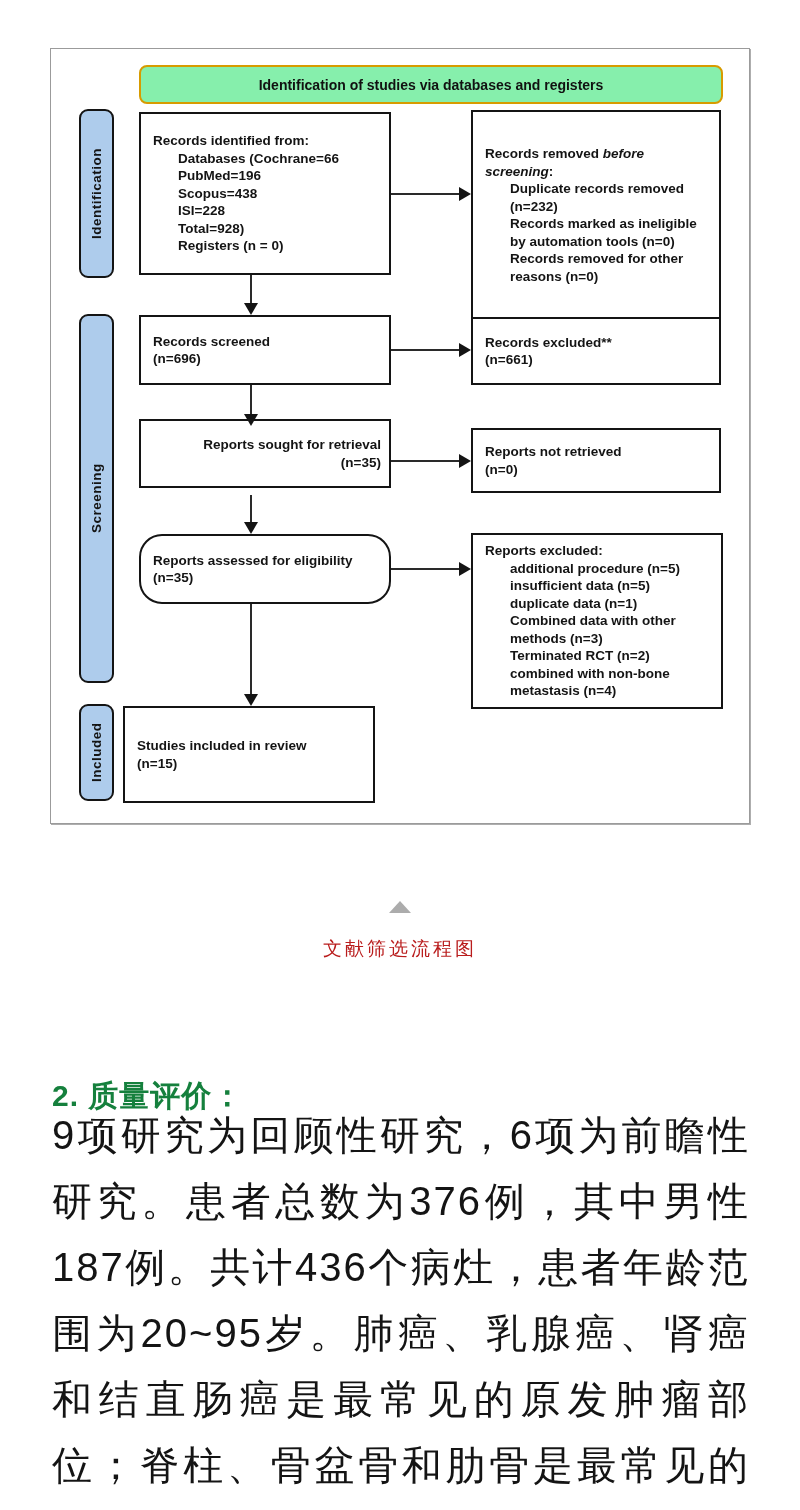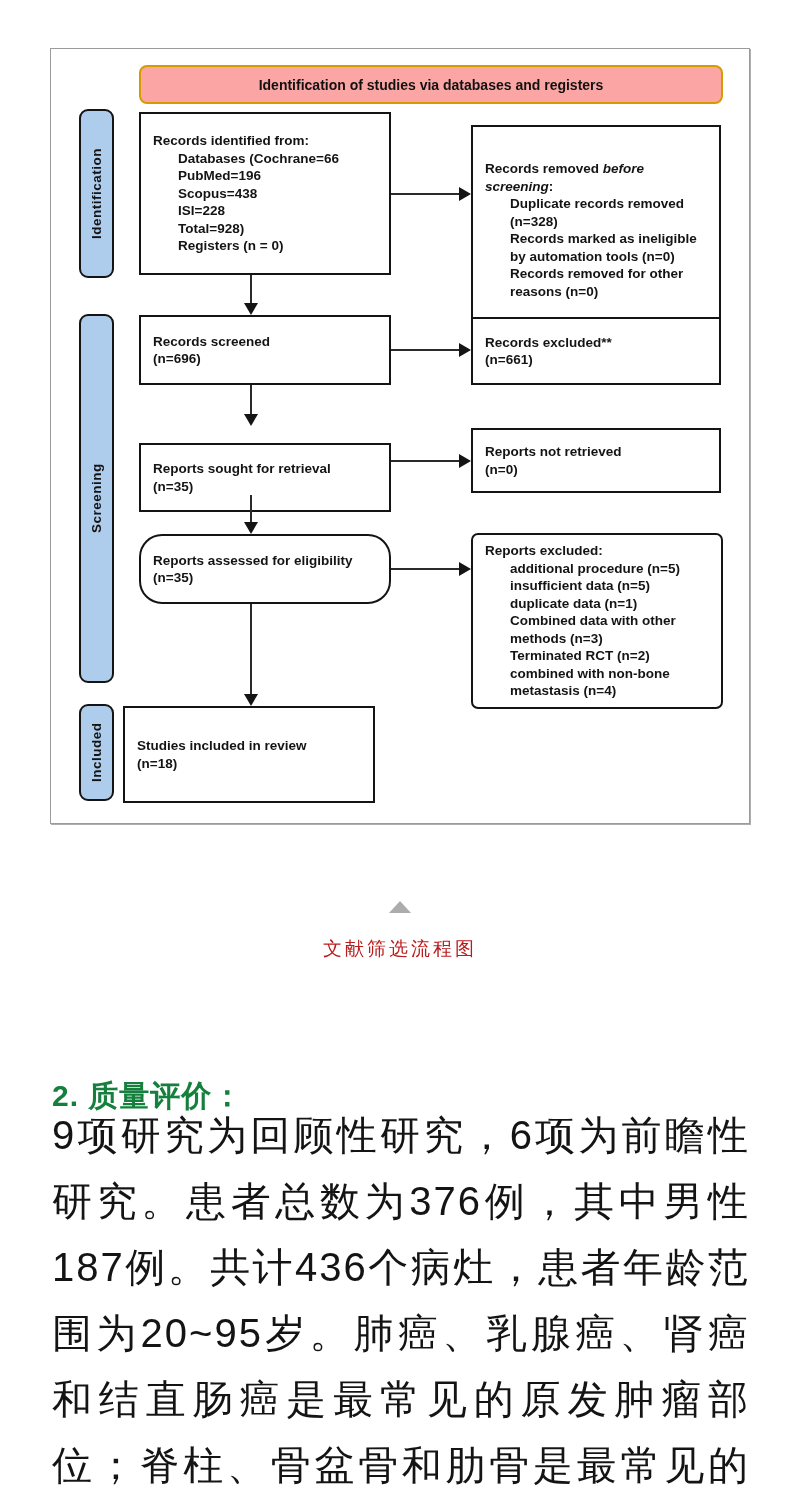--- a/index.html
+++ b/index.html
@@ -4,45 +4,45 @@
 <style>
   html,body{margin:0;padding:0;}
   body{background:#ffffff;font-family:"Liberation Sans",sans-serif;}
   .page{position:relative;width:800px;height:1510px;background:#ffffff;overflow:hidden;}
 
   
   .frame{position:absolute;left:50px;top:48px;width:698px;height:774px;
          background:#ffffff;border:1px solid #9b9b9b;box-shadow:1px 1px 0 rgba(120,120,120,.6);}
 
   .banner{position:absolute;left:88px;top:16px;width:584px;height:39px;box-sizing:border-box;
-          background:#fca5a5;border:2px solid #D79B00;border-radius:8px;
+          background:#86efac;border:2px solid #D79B00;border-radius:8px;
           display:flex;align-items:center;justify-content:center;
           font-size:14px;font-weight:bold;color:#111;}
 
   .stage{position:absolute;width:35px;box-sizing:border-box;background:#AECCEC;
          border:2px solid #141414;border-radius:9px;
          display:flex;align-items:center;justify-content:center;
          writing-mode:vertical-rl;transform:rotate(180deg);
          font-weight:bold;font-size:13.5px;letter-spacing:.5px;color:#141414;}
   #stage-identification{left:28px;top:60px;height:169px;}
   #stage-screening{left:28px;top:265px;height:369px;}
   #stage-included{left:28px;top:655px;height:97px;}
 
   .fbox{position:absolute;box-sizing:border-box;background:#fff;border:2px solid #141414;
         display:flex;flex-direction:column;justify-content:center;
         padding:6px 8px 6px 12px;font-size:13.5px;line-height:17.5px;color:#141414;font-weight:bold;}
   .fbox .item{margin-left:25px;}
   #box-records-identified{left:88px;top:63px;width:252px;height:163px;}
-  #box-records-removed{left:420px;top:76px;width:250px;height:210px;}
+  #box-records-removed{left:420px;top:61px;width:250px;height:210px;}
   #box-records-screened{left:88px;top:266px;width:252px;height:70px;}
   #box-records-excluded{left:420px;top:268px;width:250px;height:68px;justify-content:center;}
-  #box-reports-sought{left:88px;top:394px;width:252px;height:69px;}
+  #box-reports-sought{left:88px;top:370px;width:252px;height:69px;text-align:right;}
   #box-reports-not-retrieved{left:420px;top:379px;width:250px;height:65px;}
   #box-reports-assessed{left:88px;top:485px;width:252px;height:70px;border-radius:23px;}
-  #box-reports-excluded{left:420px;top:484px;width:252px;height:176px;border-radius:7px;}
+  #box-reports-excluded{left:420px;top:484px;width:252px;height:176px;}
   #box-studies-included{left:72px;top:657px;width:252px;height:97px;}
 
   .vline{position:absolute;width:2px;background:#2a2a2a;}
   .hline{position:absolute;height:2px;background:#2a2a2a;}
   .head-down{position:absolute;width:0;height:0;
              border-left:7px solid transparent;border-right:7px solid transparent;
              border-top:12px solid #141414;}
   .head-right{position:absolute;width:0;height:0;
               border-top:7px solid transparent;border-bottom:7px solid transparent;
               border-left:12px solid #141414;}
@@ -82,21 +82,21 @@
       <div class="item">ISI=228</div>
       <div class="item">Total=928)</div>
       <div class="item">Registers (n = 0)</div>
     </div>
 
     <div class="fbox" id="box-records-removed">
       <div class="bt">
         <span>Records removed </span><em>before</em><br>
         <em>screening</em><span>:</span>
       </div>
-      <div class="item">Duplicate records removed (n=328)</div>
+      <div class="item">Duplicate records removed (n=232)</div>
       <div class="item">Records marked as ineligible by automation tools (n=0)</div>
       <div class="item">Records removed for other reasons (n=0)</div>
     </div>
 
     <div class="fbox" id="box-records-screened">
       <div>Records screened</div>
       <div>(n=696)</div>
     </div>
     <div class="fbox" id="box-records-excluded">
       <div>Records excluded**</div>
@@ -121,21 +121,21 @@
       <div class="item">additional procedure (n=5)</div>
       <div class="item">insufficient data (n=5)</div>
       <div class="item">duplicate data (n=1)</div>
       <div class="item">Combined data with other methods (n=3)</div>
       <div class="item">Terminated RCT (n=2)</div>
       <div class="item">combined with non-bone metastasis (n=4)</div>
     </div>
 
     <div class="fbox" id="box-studies-included">
       <div>Studies included in review</div>
-      <div>(n=18)</div>
+      <div>(n=15)</div>
     </div>
 
     <div class="vline" style="left:199px;top:226px;height:30px;"></div>
     <div class="head-down" style="left:193px;top:254px;"></div>
     <div class="vline" style="left:199px;top:336px;height:31px;"></div>
     <div class="head-down" style="left:193px;top:365px;"></div>
     <div class="vline" style="left:199px;top:446px;height:29px;"></div>
     <div class="head-down" style="left:193px;top:473px;"></div>
     <div class="vline" style="left:199px;top:555px;height:92px;"></div>
     <div class="head-down" style="left:193px;top:645px;"></div>

